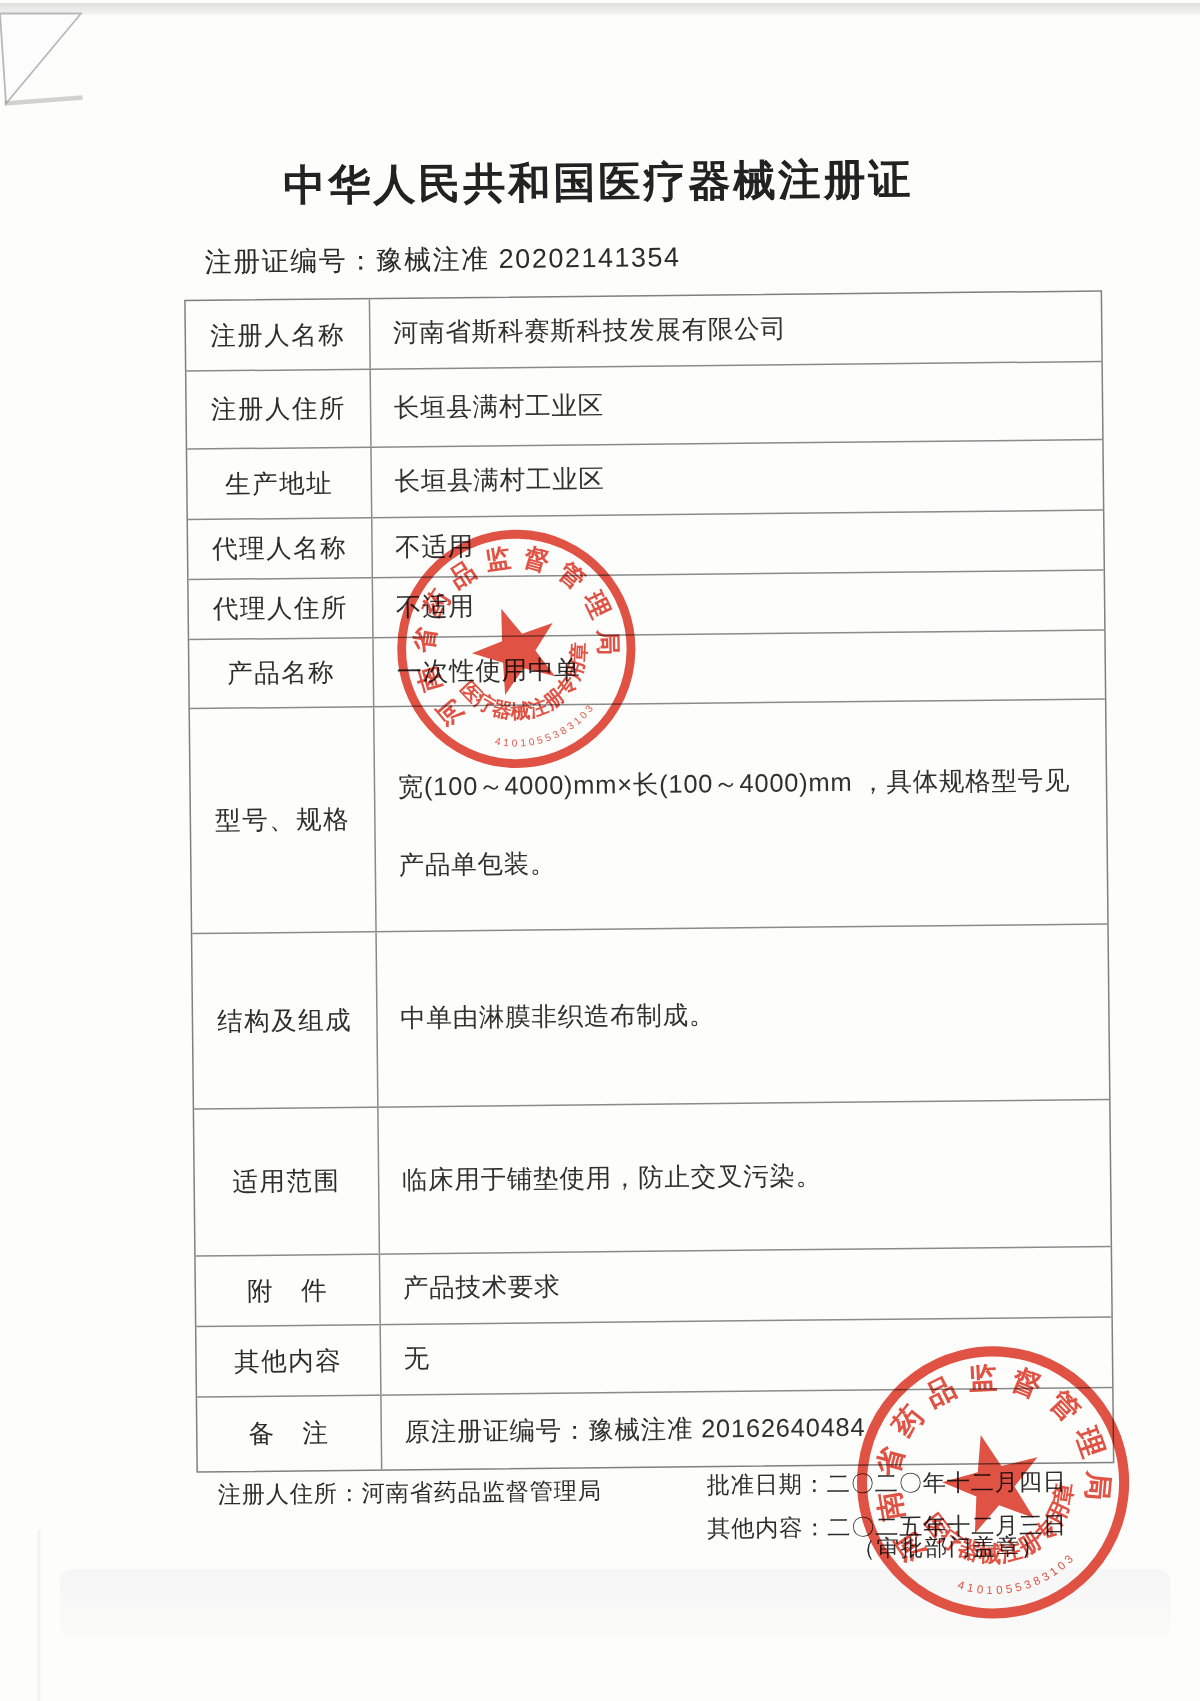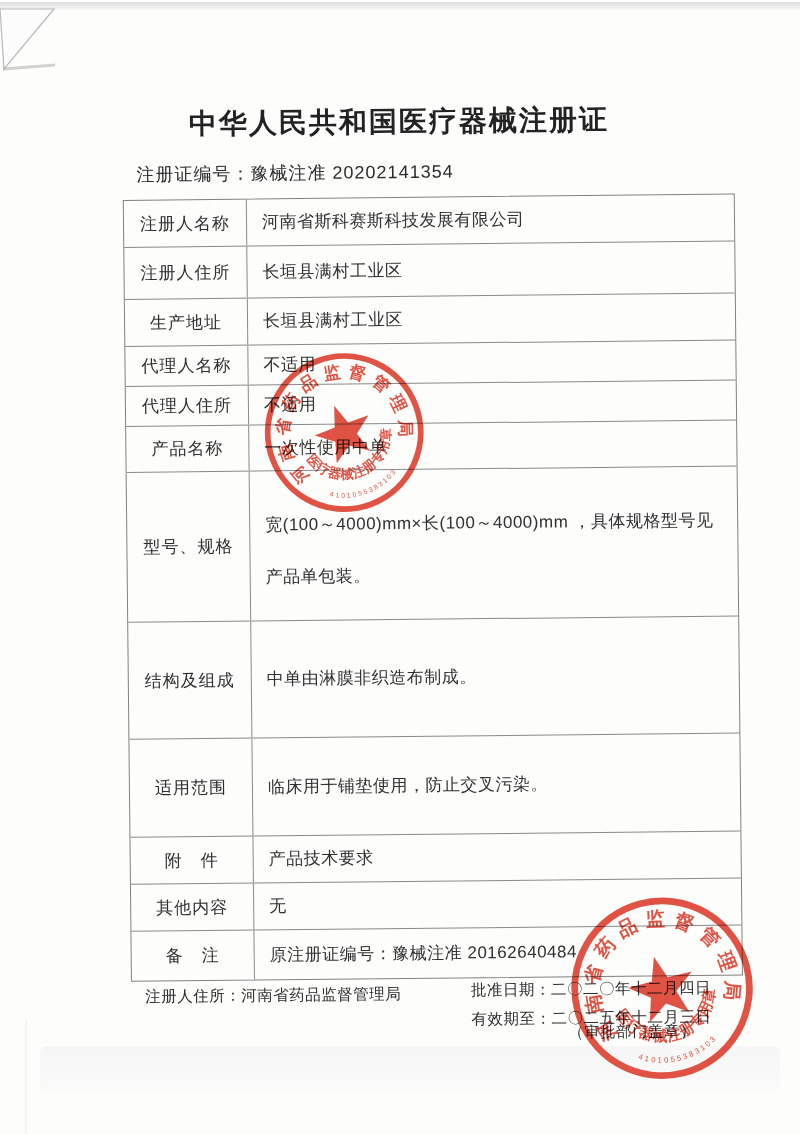--- a/index.html
+++ b/index.html
@@ -177,21 +177,21 @@
 
   <div class="footer-left">
     <span>注册人住所：</span><span>河南省药品监督管理局</span>
   </div>
 
   <div class="footer-right">
     <div class="fline">
       <span>批准日期：</span><span>二〇二〇年十二月四日</span>
     </div>
     <div class="fline">
-      <span>有效期至：</span><span>二〇二五年十二月三日</span>
+      <span>其他内容：</span><span>二〇二五年十二月三日</span>
     </div>
   </div>
 
   <div class="seal-note">（审批部门盖章）</div>
 
   <svg class="stamp" style="left:258px;top:348px;width:168px;height:168px;transform:rotate(-20deg);" viewBox="0 0 200 200">
     <defs>
       <path id="s1top" d="M 42.8 133 A 66 66 0 1 1 157.2 133" fill="none"></path>
       <path id="s1bot" d="M 46.9 114.2 A 55 55 0 0 0 153.1 114.2" fill="none"></path>
       <path id="s1num" d="M 45.2 154.8 A 77.5 77.5 0 0 0 154.8 154.8" fill="none"></path>

